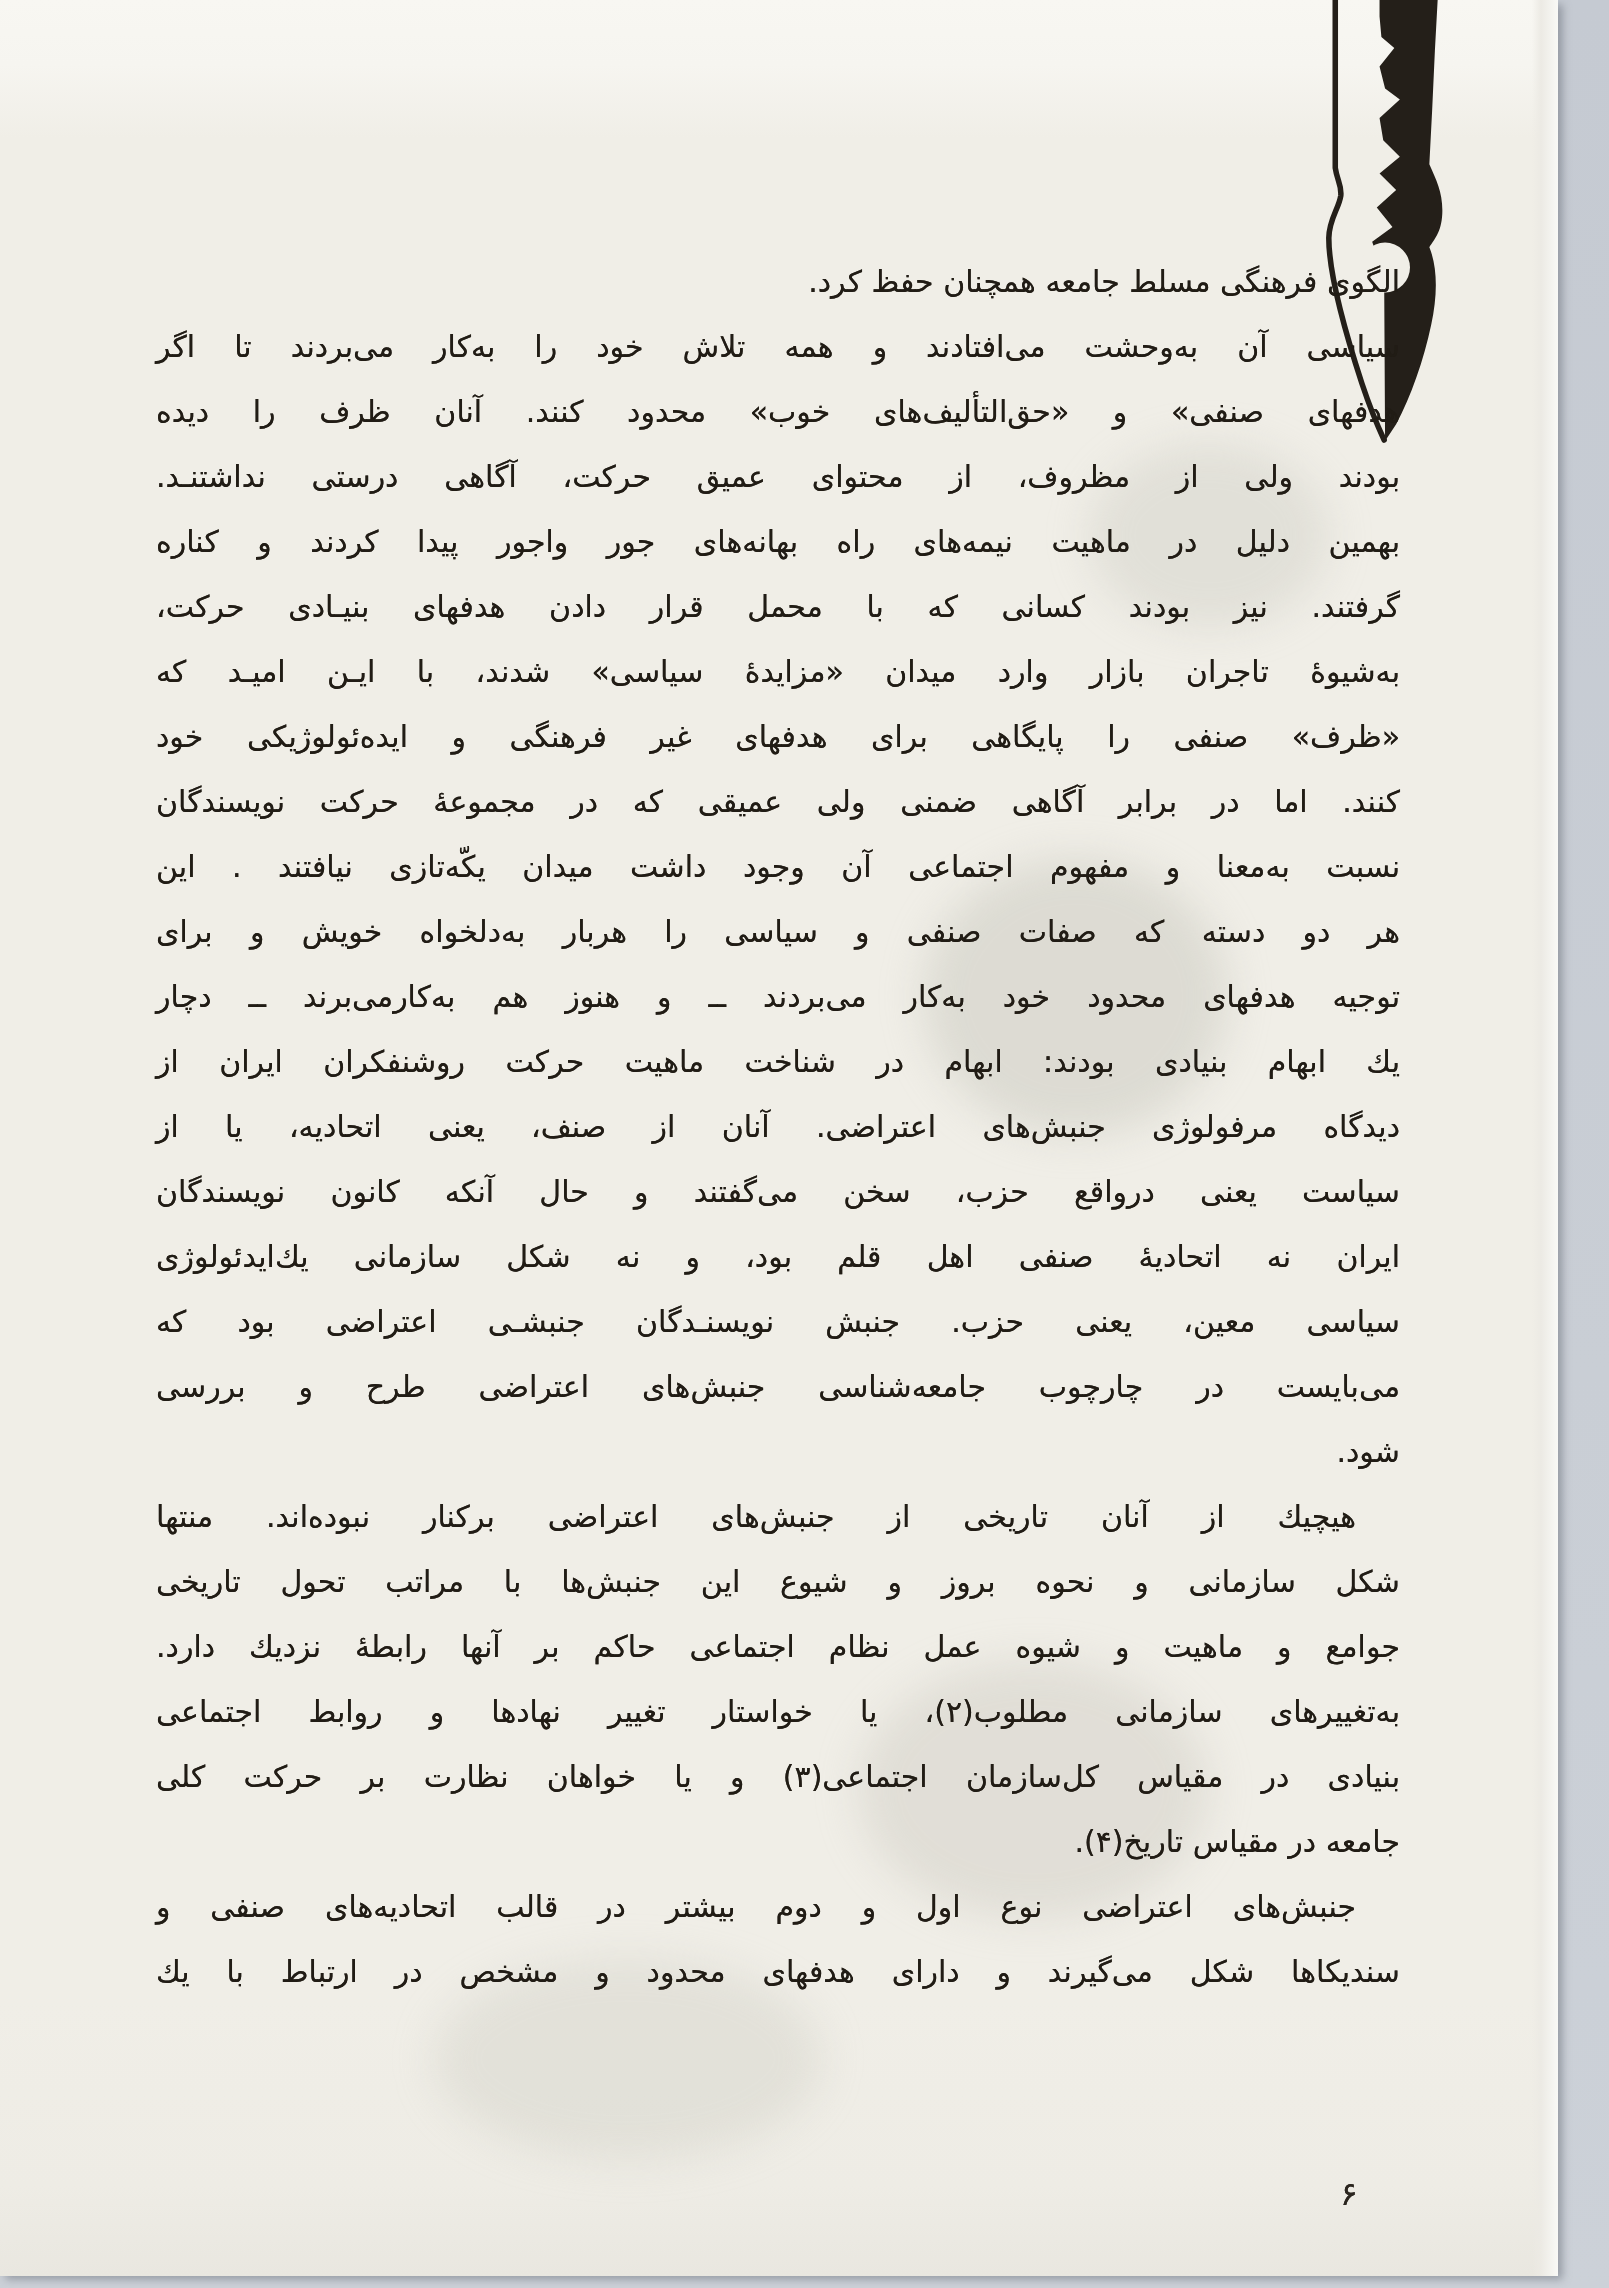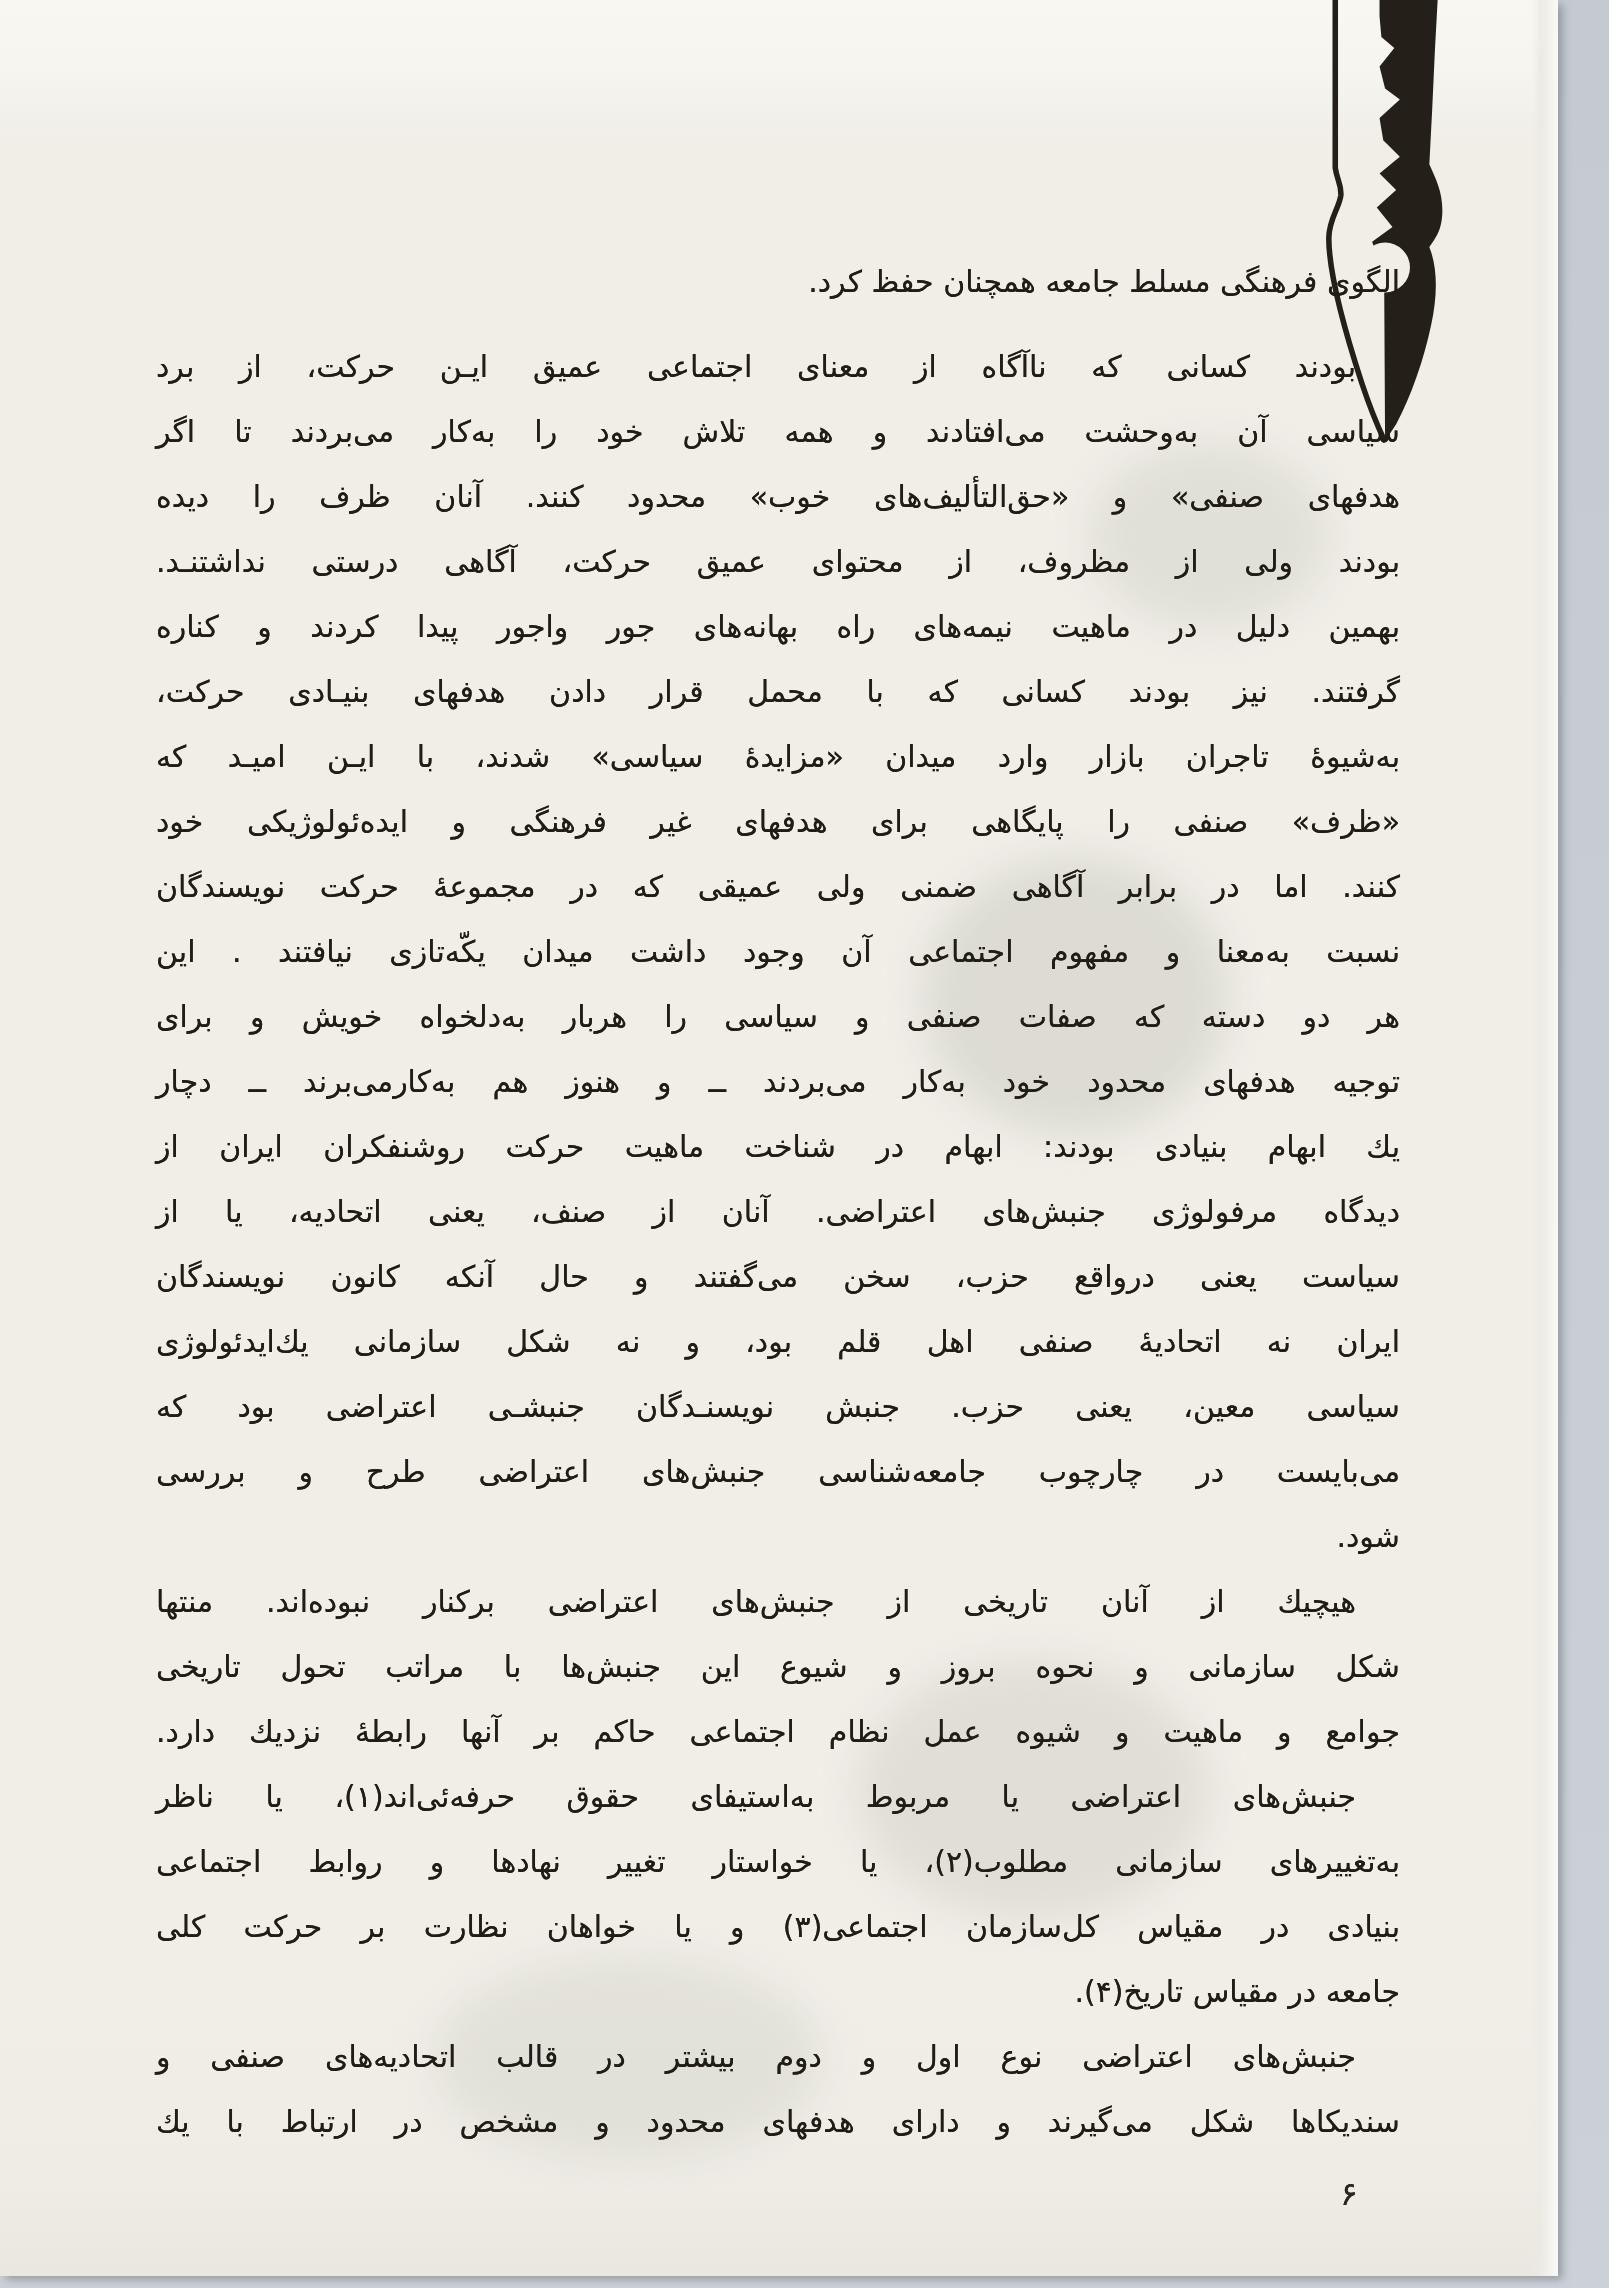--- a/index.html
+++ b/index.html
@@ -81,21 +81,20 @@
     <path fill="none" stroke="#241f19" stroke-width="6" stroke-linecap="round" d="
       M 10,0 L 10,182
       C 12,196 17,200 16,212
       C 14,226 3,238 3,258
       C 3,296 20,358 39,416
       C 47,440 56,462 63,477"></path>
   </svg>
 
   <div class="text">
     <div class="line end">الگوی فرهنگی مسلط جامعه همچنان حفظ کرد.</div>
-    <div class="line indent gap-top">بودند کسانی که ناآگاه از معنای اجتماعی عمیق ایـن حرکت، از برد</div>
     <div class="line">سیاسی آن به‌وحشت می‌افتادند و همه تلاش خود را به‌کار می‌بردند تا اگر</div>
     <div class="line">هدفهای صنفی» و «حق‌التألیف‌های خوب» محدود کنند. آنان ظرف را دیده</div>
     <div class="line">بودند ولی از مظروف، از محتوای عمیق حرکت، آگاهی درستی نداشتنـد.</div>
     <div class="line">بهمین دلیل در ماهیت نیمه‌های راه بهانه‌های جور واجور پیدا کردند و کناره</div>
     <div class="line">گرفتند. نیز بودند کسانی که با محمل قرار دادن هدفهای بنیـادی حرکت،</div>
     <div class="line">به‌شیوهٔ تاجران بازار وارد میدان «مزایدهٔ سیاسی» شدند، با ایـن امیـد که</div>
     <div class="line">«ظرف» صنفی را پایگاهی برای هدفهای غیر فرهنگی و ایده‌ئولوژیکی خود</div>
     <div class="line">کنند. اما در برابر آگاهی ضمنی ولی عمیقی که در مجموعهٔ حرکت نویسندگان</div>
     <div class="line">نسبت به‌معنا و مفهوم اجتماعی آن وجود داشت میدان یکّه‌تازی نیافتند . این</div>
     <div class="line">هر دو دسته که صفات صنفی و سیاسی را هربار به‌دلخواه خویش و برای</div>
@@ -103,21 +102,20 @@
     <div class="line">یك ابهام بنیادی بودند: ابهام در شناخت ماهیت حرکت روشنفکران ایران از</div>
     <div class="line">دیدگاه مرفولوژی جنبش‌های اعتراضی. آنان از صنف، یعنی اتحادیه، یا از</div>
     <div class="line">سیاست یعنی درواقع حزب، سخن می‌گفتند و حال آنکه کانون نویسندگان</div>
     <div class="line">ایران نه اتحادیهٔ صنفی اهل قلم بود، و نه شکل سازمانی یك‌ایدئولوژی</div>
     <div class="line">سیاسی معین، یعنی حزب. جنبش نویسنـدگان جنبشـی اعتراضی بود که</div>
     <div class="line">می‌بایست در چارچوب جامعه‌شناسی جنبش‌های اعتراضی طرح و بررسی</div>
     <div class="line end">شود.</div>
     <div class="line indent">هیچیك از آنان تاریخی از جنبش‌های اعتراضی برکنار نبوده‌اند. منتها</div>
     <div class="line">شکل سازمانی و نحوه بروز و شیوع این جنبش‌ها با مراتب تحول تاریخی</div>
     <div class="line">جوامع و ماهیت و شیوه عمل نظام اجتماعی حاکم بر آنها رابطهٔ نزدیك دارد.</div>
-    <div class="line indent">جنبش‌های اعتراضی یا مربوط به‌استیفای حقوق حرفه‌ئی‌اند(۱)، یا ناظر</div>
     <div class="line">به‌تغییرهای سازمانی مطلوب(۲)، یا خواستار تغییر نهادها و روابط اجتماعی</div>
     <div class="line">بنیادی در مقیاس کل‌سازمان اجتماعی(۳) و یا خواهان نظارت بر حرکت کلی</div>
     <div class="line end">جامعه در مقیاس تاریخ(۴).</div>
     <div class="line indent">جنبش‌های اعتراضی نوع اول و دوم بیشتر در قالب اتحادیه‌های صنفی و</div>
     <div class="line">سندیکاها شکل می‌گیرند و دارای هدفهای محدود و مشخص در ارتباط با یك</div>
   </div>
 
   <div class="pageno">۶</div>
 
 </div>

